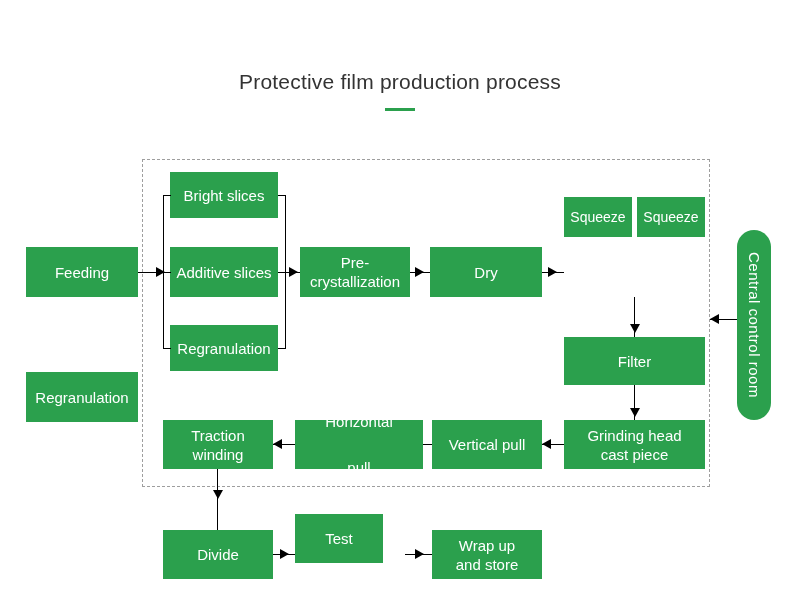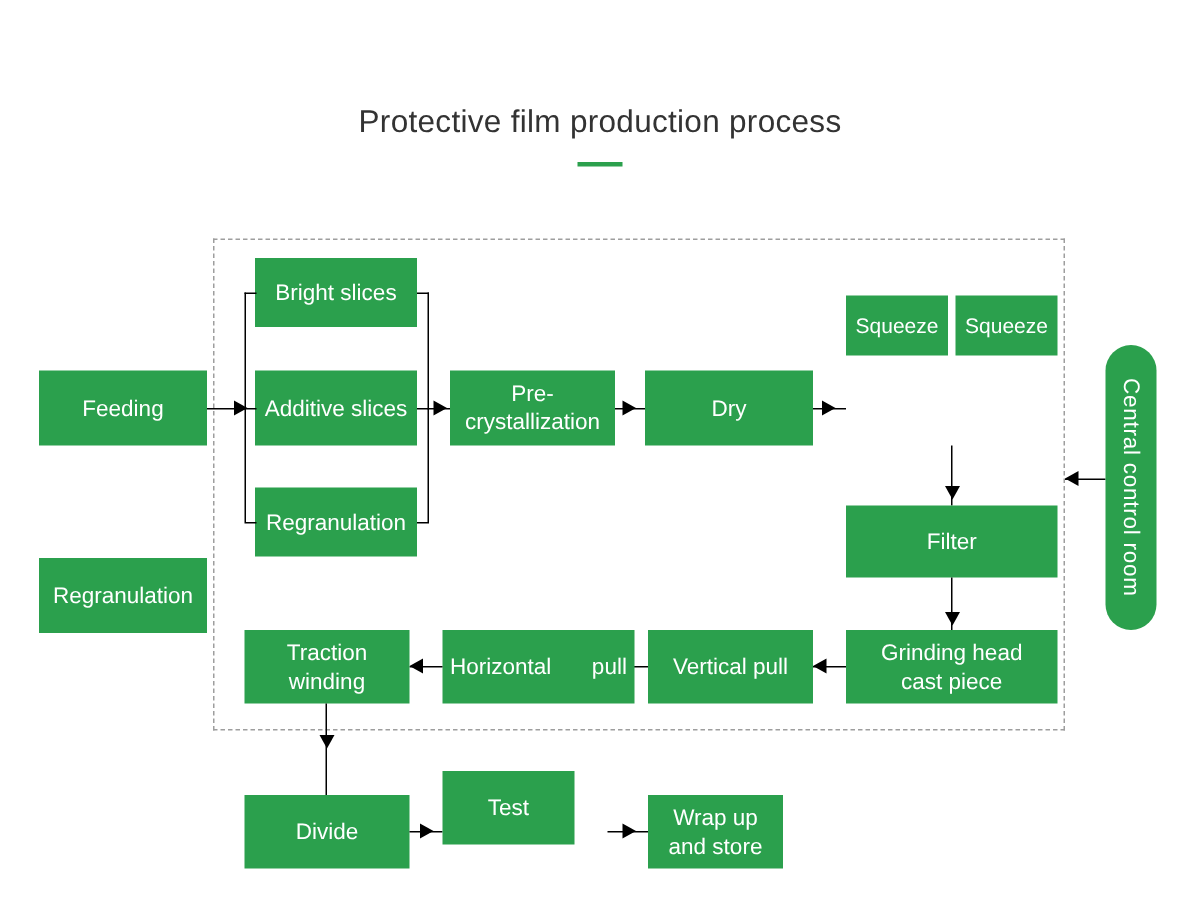--- a/index.html
+++ b/index.html
@@ -202,21 +202,21 @@
   <div class="conn-h" style="left:542px; top:402px; width:22px;"></div>
   <div class="arrow left" style="left:542px; top:397px;"></div>
 
   <div class="node" style="left:432px; top:378px; width:110px; height:49px;">
     <span>Vertical pull</span>
   </div>
 
   <div class="conn-h" style="left:405px; top:402px; width:27px;"></div>
   <div class="arrow left" style="left:405px; top:397px;"></div>
 
-  <div class="node" style="left:295px; top:378px; width:128px; height:49px; flex-direction:row;gap:27px;">
+  <div class="node" style="left:295px; top:378px; width:128px; height:49px; flex-direction:column;gap:27px;">
     <span class="line2">Horizontal</span>
     <span class="line2">pull</span>
   </div>
 
   <div class="conn-h" style="left:273px; top:402px; width:22px;"></div>
   <div class="arrow left" style="left:273px; top:397px;"></div>
 
   <div class="node" style="left:163px; top:378px; width:110px; height:49px; flex-direction:column;">
     <span class="line2">Traction</span>
     <span class="line2">winding</span>
@@ -232,21 +232,21 @@
   <div class="conn-h" style="left:273px; top:512px; width:22px;"></div>
   <div class="arrow right" style="left:280px; top:507px;"></div>
 
   <div class="node" style="left:295px; top:472px; width:88px; height:49px;">
     <span>Test</span>
   </div>
 
   <div class="conn-h" style="left:405px; top:512px; width:27px;"></div>
   <div class="arrow right" style="left:415px; top:507px;"></div>
 
-  <div class="node" style="left:432px; top:488px; width:90px; height:49px; flex-direction:column;align-items:center;">
+  <div class="node" style="left:432px; top:488px; width:110px; height:49px; flex-direction:column;align-items:center;">
     <span class="line2">Wrap up</span>
     <span class="line2">and store</span>
   </div>
 
   <div class="conn-h" style="left:710px; top:277px; width:27px;"></div>
   <div class="arrow left" style="left:710px; top:272px;"></div>
 
   <div class="node pill" style="left:737px; top:188px; width:34px; height:190px;">
     <span class="vtext">Central control room</span>
   </div>

